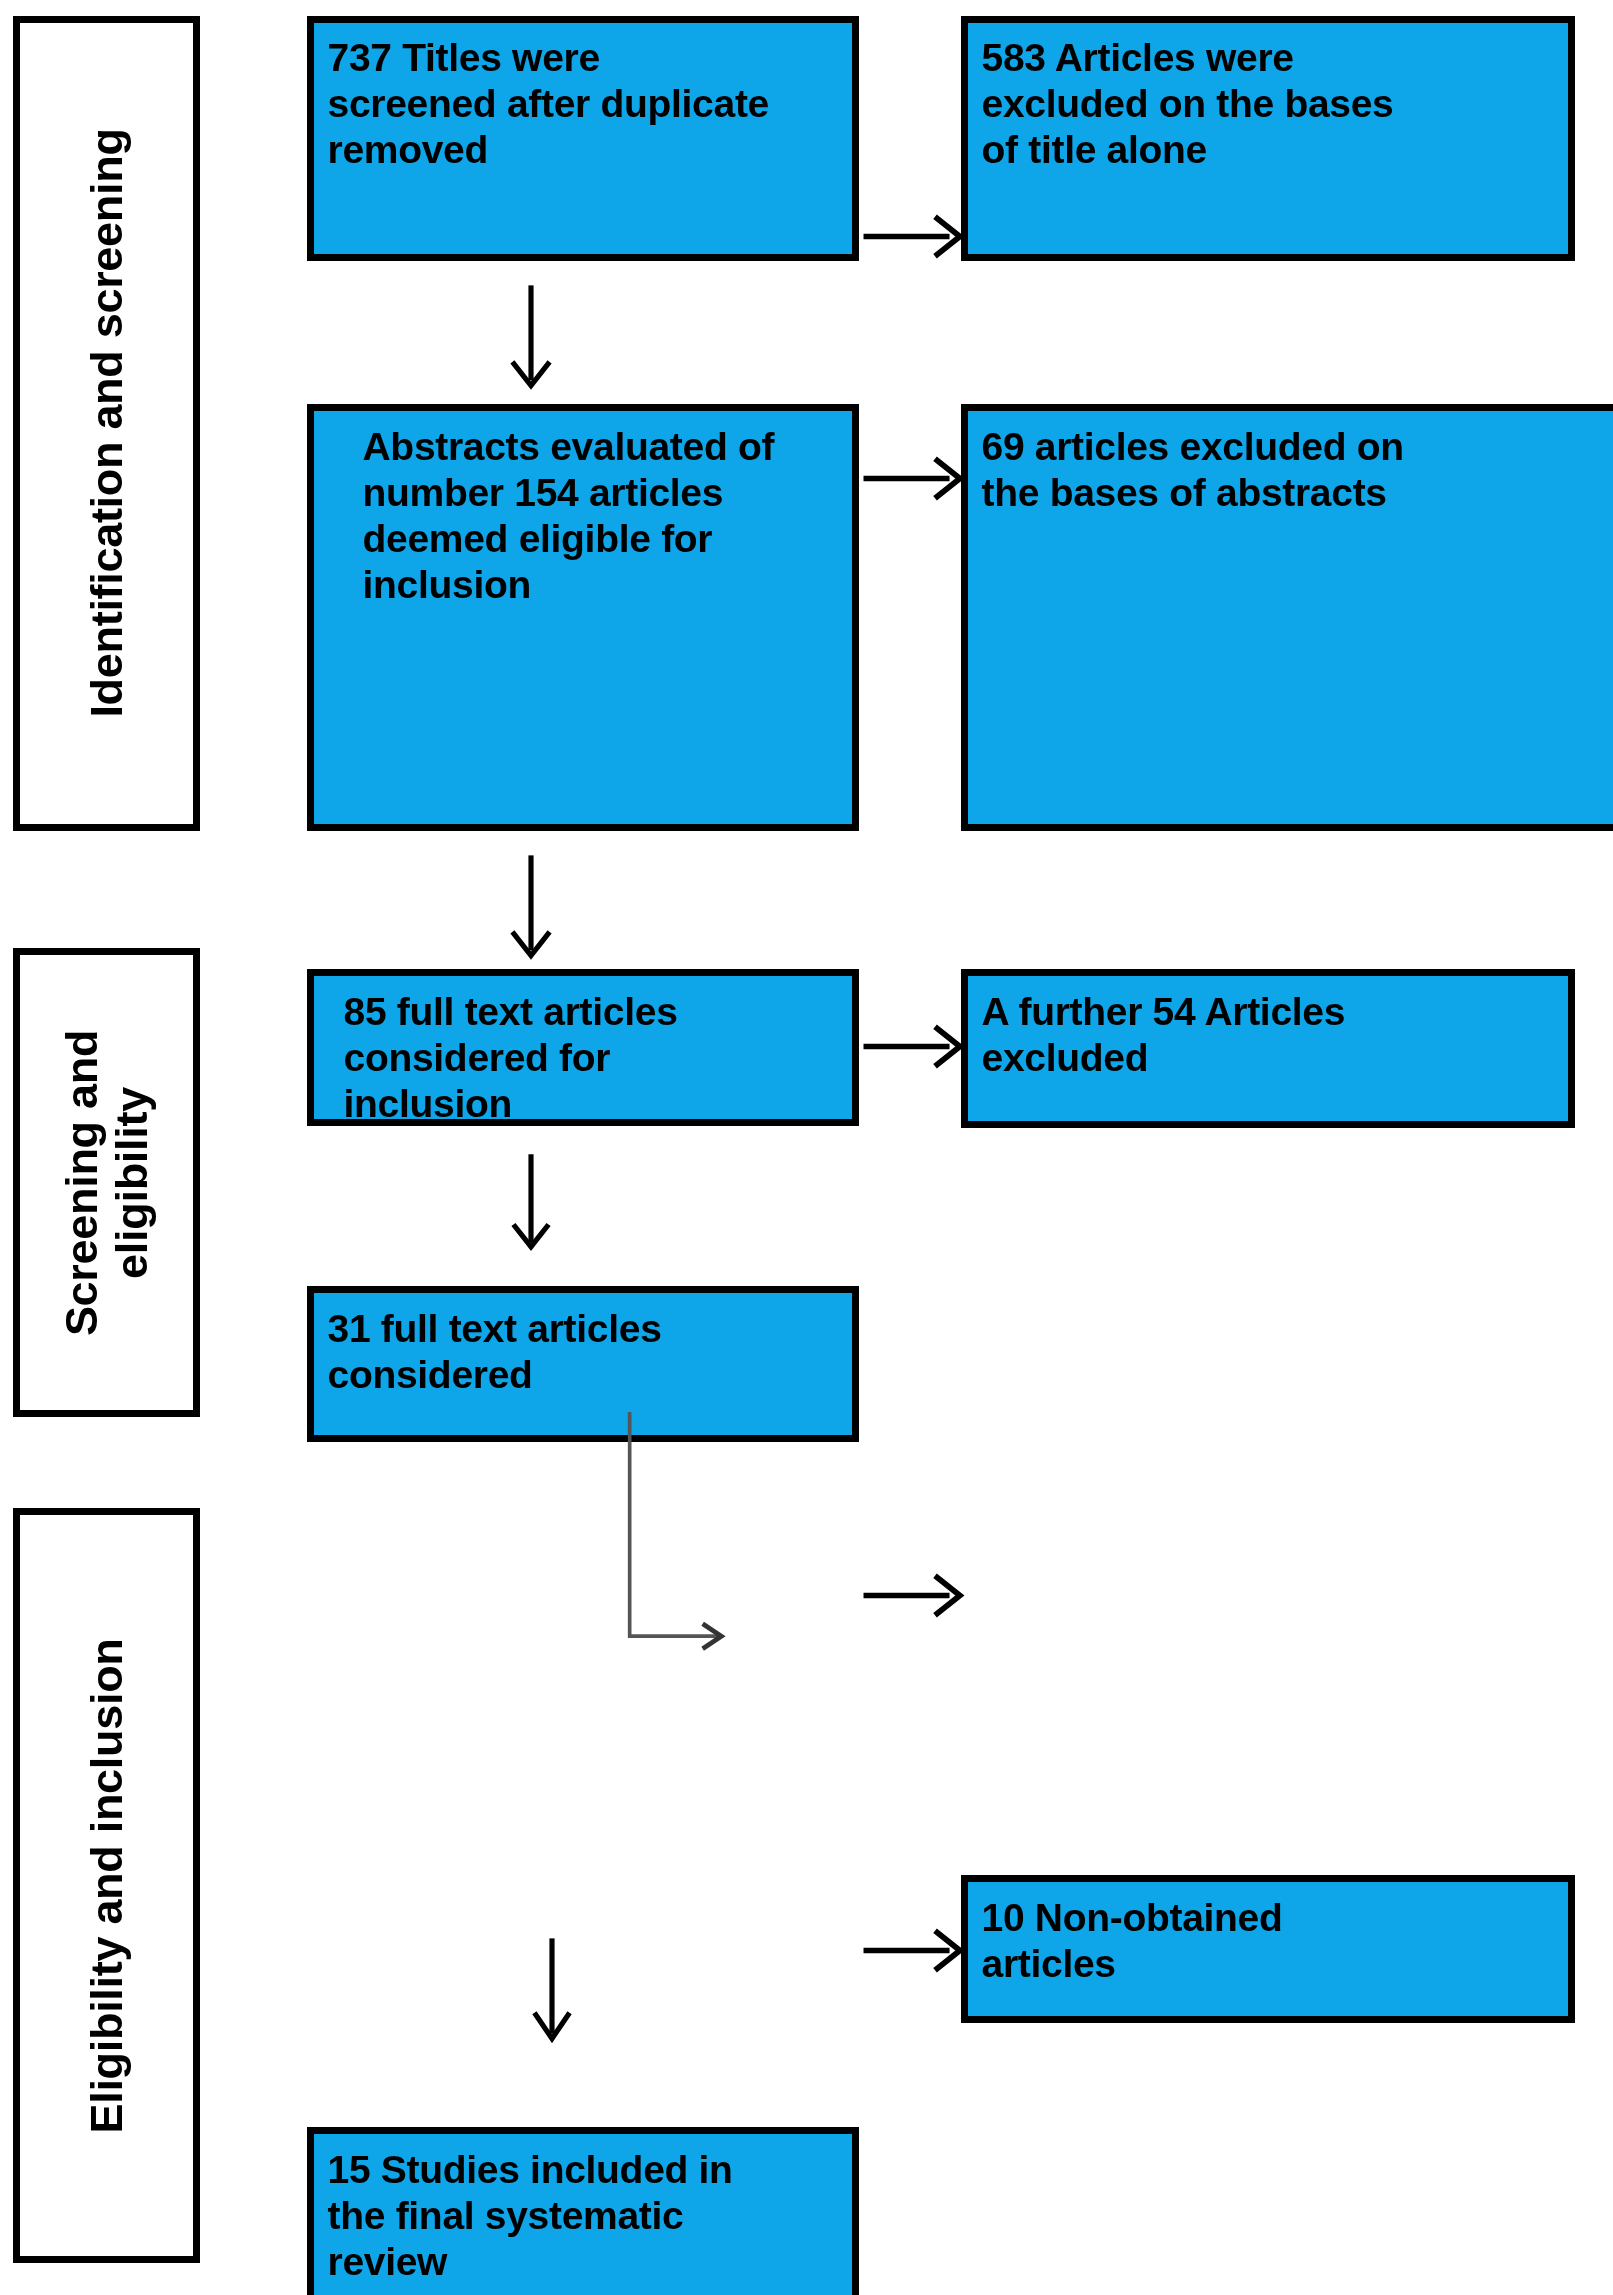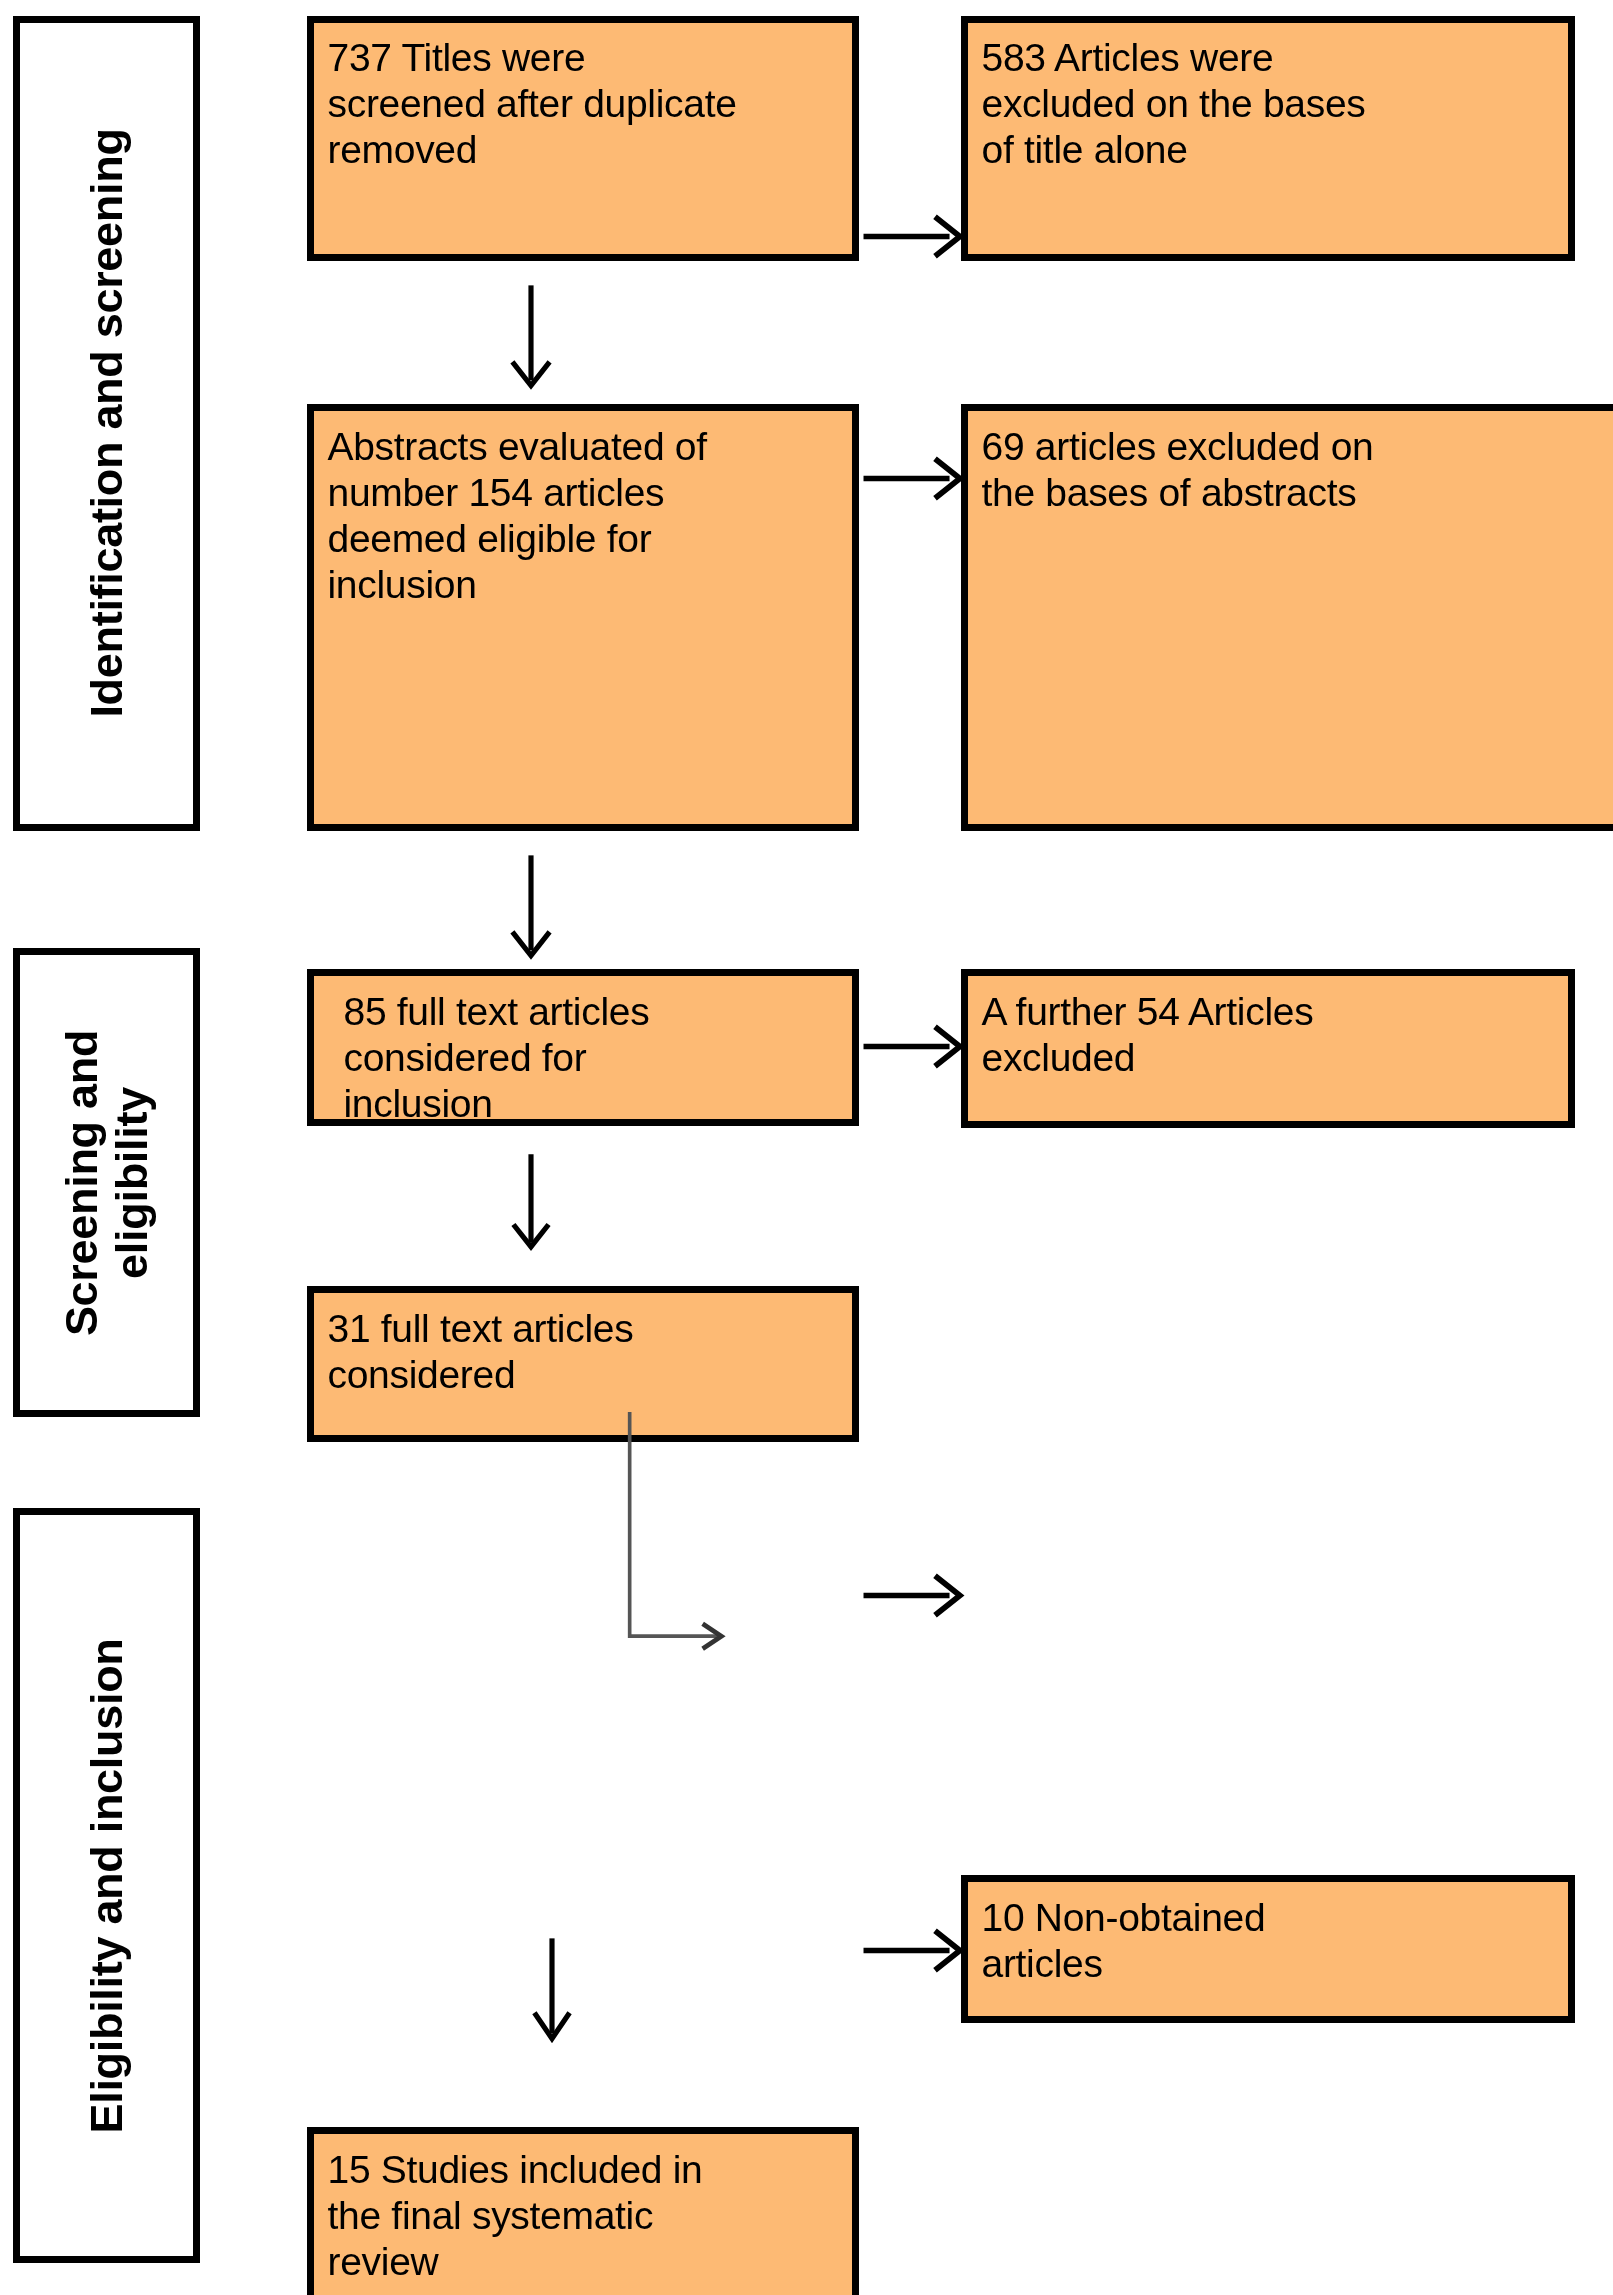--- a/index.html
+++ b/index.html
@@ -16,24 +16,24 @@
     width: 1614px;
     height: 2295px;
     background: #ffffff;
     overflow: hidden;
   }
 
   
   .flow-box {
     position: absolute;
     box-sizing: border-box;
-    background: #fdba74;
+    background: #0ea5e9;
     border: 7.3px solid #000000;
     color: #000000;
-    font-weight: normal;
+    font-weight: bold;
     line-height: 1.18;
     letter-spacing: -0.3px;
     overflow: hidden;
   }
   .flow-box .txt {
     display: block;
     padding: 12.5px 11.5px 0 13.5px;
     white-space: pre-line;
   }
 
@@ -104,21 +104,21 @@
     </svg>
   </div>
 
   <div class="conn" style="left:500px; top:284px; width:62px; height:104px;">
     <svg width="62" height="104" viewBox="0 0 120 200">
       <line x1="60" y1="2" x2="60" y2="186" stroke="#000000" stroke-width="10"></line>
       <polyline points="24,150 60,196 96,150" fill="none" stroke="#000000" stroke-width="10"></polyline>
     </svg>
   </div>
 
-  <div class="flow-box" style="left:307px; top:404px; width:552px; height:427px; font-size:39px;">
+  <div class="flow-box" style="left:307px; top:404px; width:552px; height:427px; font-size:39px;padding-left:35px;">
     <span class="txt">Abstracts evaluated of
 number 154 articles
 deemed eligible for
 inclusion</span>
   </div>
 
   <div class="flow-box" style="left:961px; top:404px; width:740px; height:427px; font-size:39px;">
     <span class="txt">69 articles excluded on
 the bases of abstracts</span>
   </div>

